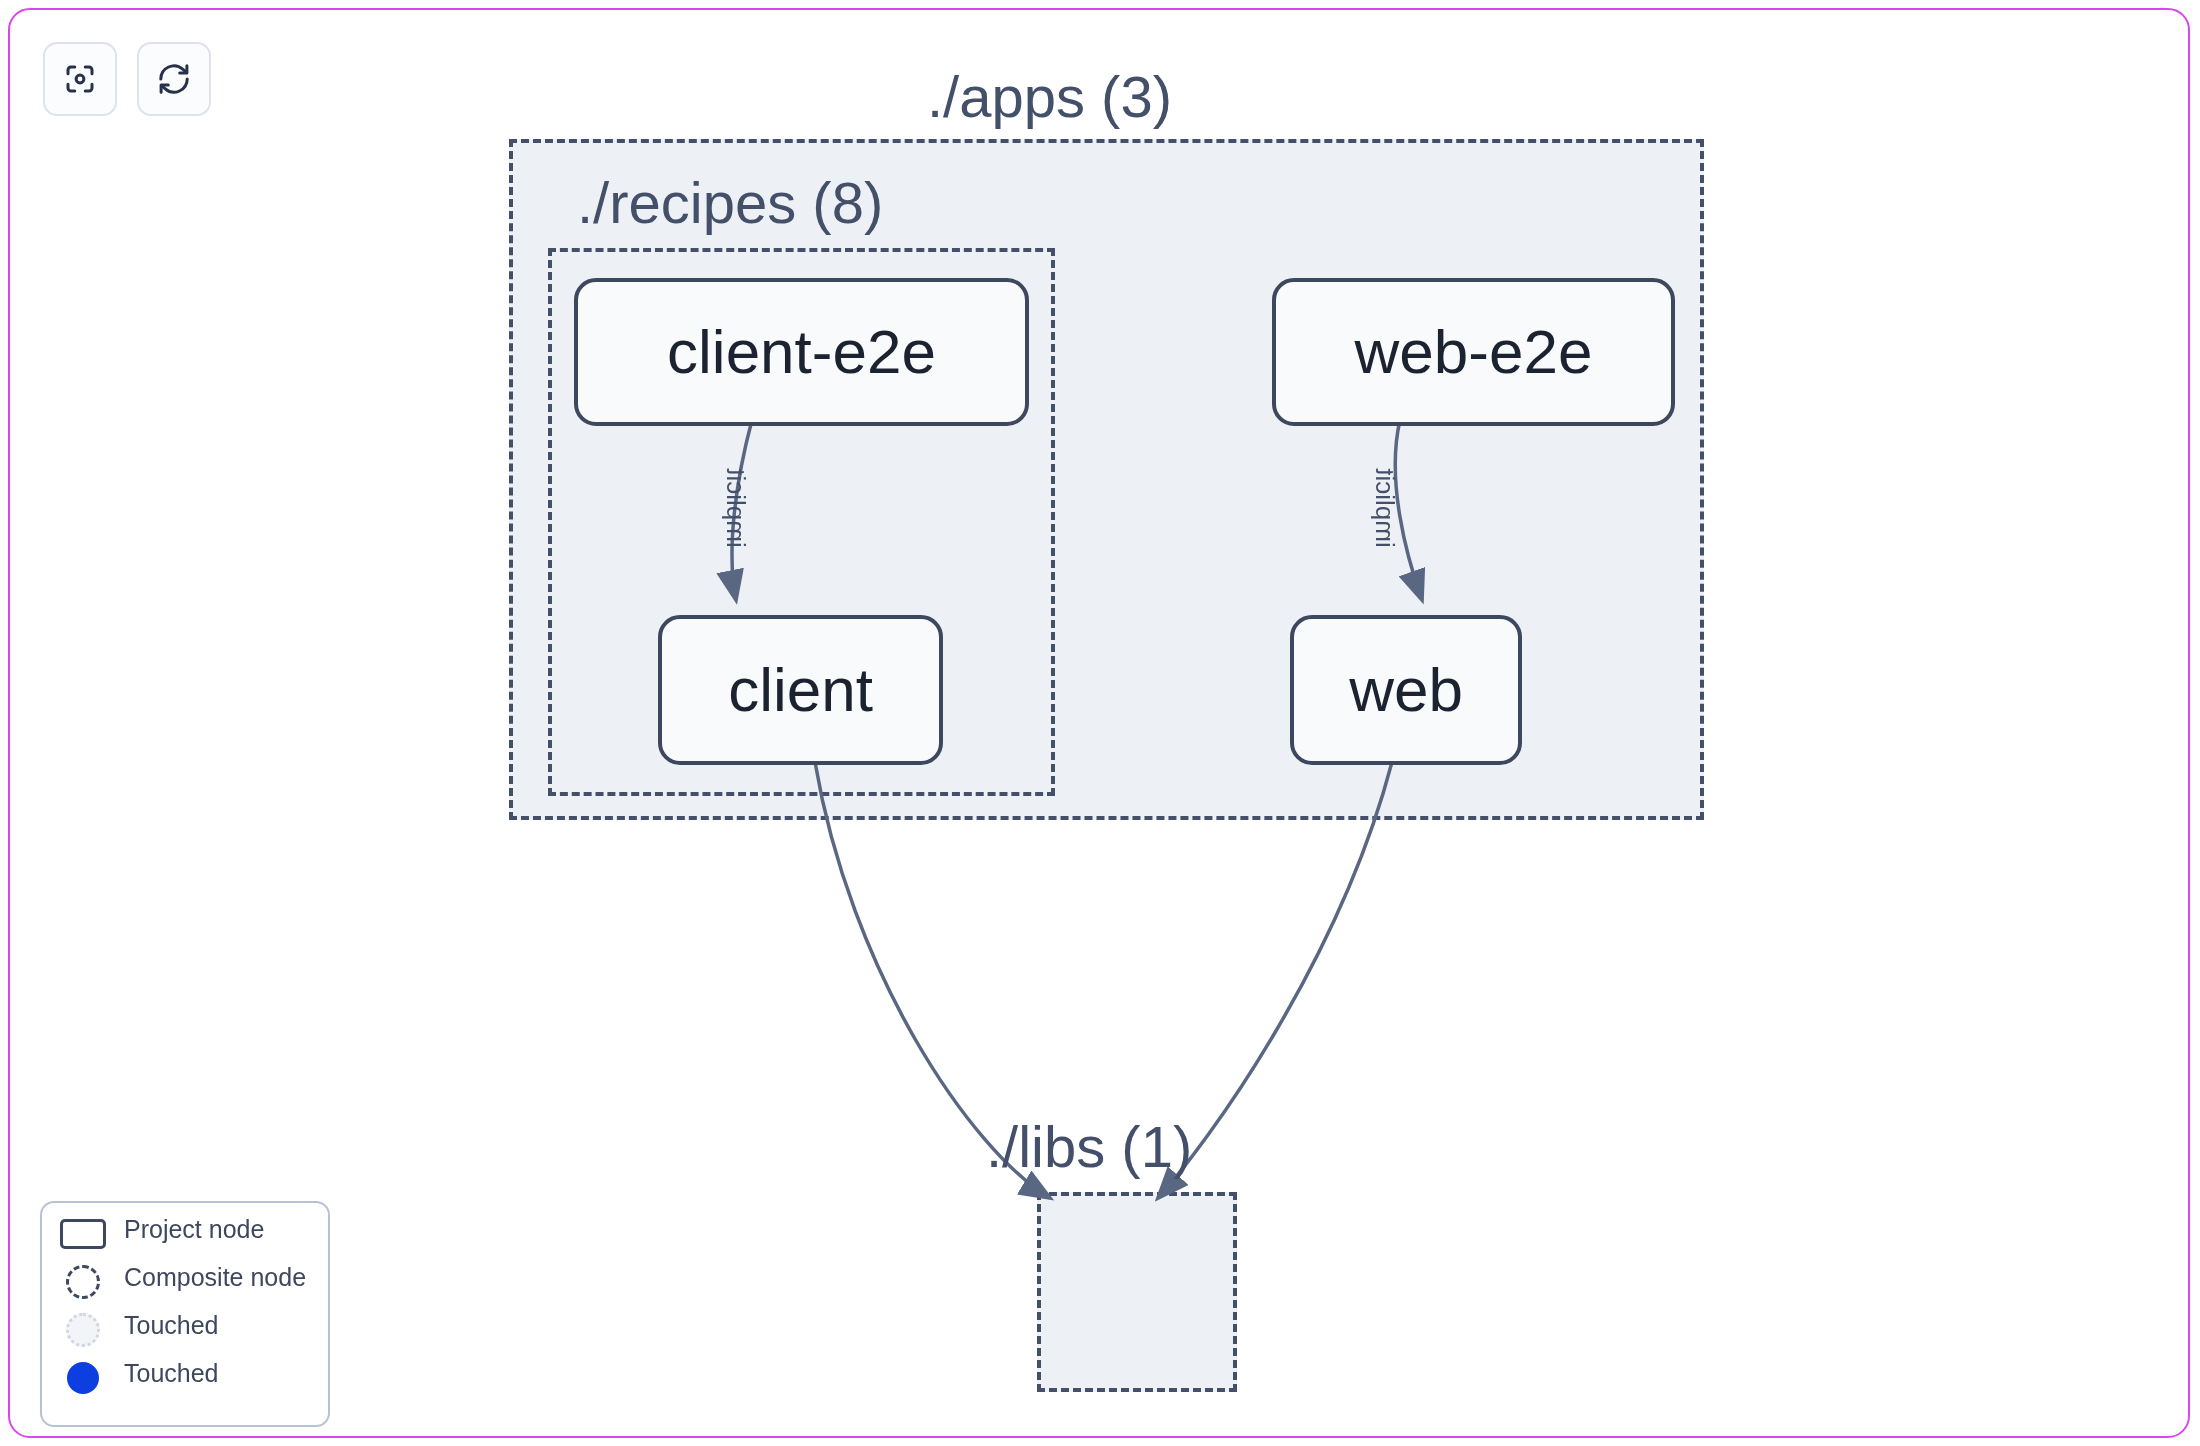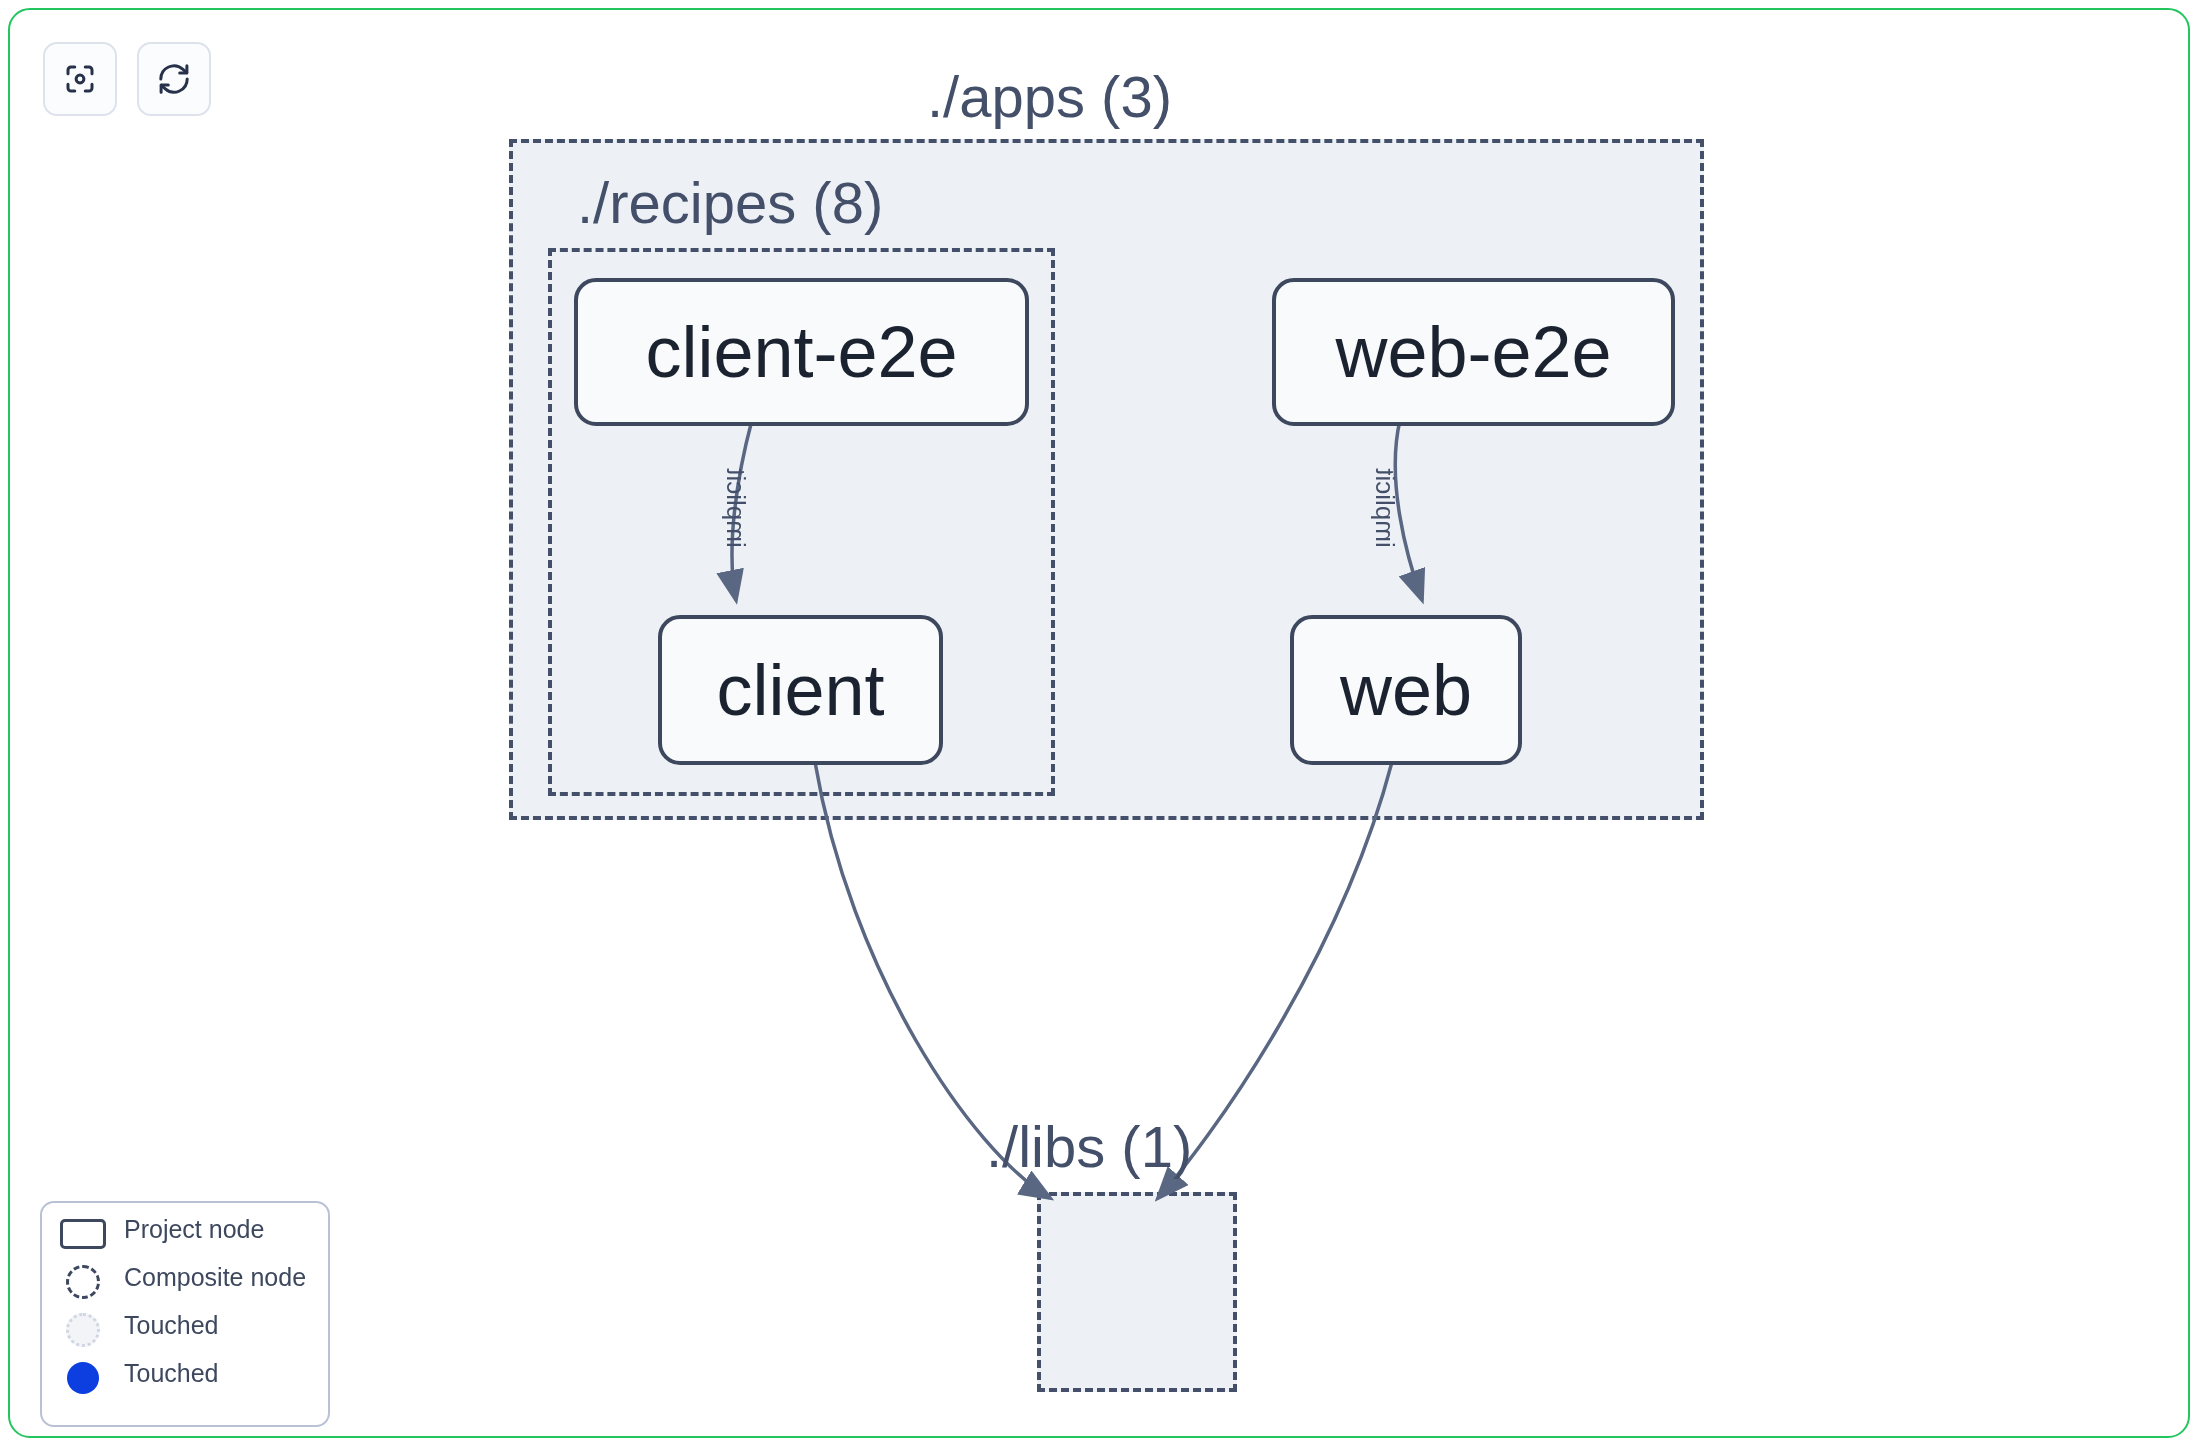--- a/index.html
+++ b/index.html
@@ -16,21 +16,21 @@
   }
 
   
   #graph-shell {
     position: absolute;
     left: 8px;
     top: 8px;
     width: 2182px;
     height: 1430px;
     box-sizing: border-box;
-    border: 2px solid #22c55e;
+    border: 2px solid #d946ef;
     border-radius: 22px;
     background: #ffffff;
     overflow: hidden;
     padding-left: 36px;
   }
 
   
   #toolbar {
     position: absolute;
     left: 33px;
@@ -88,21 +88,21 @@
   .node {
     position: absolute;
     box-sizing: border-box;
     display: flex;
     align-items: center;
     justify-content: center;
     border-radius: 22px;
     background: #f9fafb;
     border: 4px solid #3d485e;
     color: #1b2230;
-    font-size: 72px;
+    font-size: 62px;
     line-height: 1;
     z-index: 25;
     cursor: pointer;
   }
   .node.touched {
     background: #1a61e8;
     border-color: #3d485e;
     color: #ffffff;
   }
   .node-label { pointer-events: none; }

